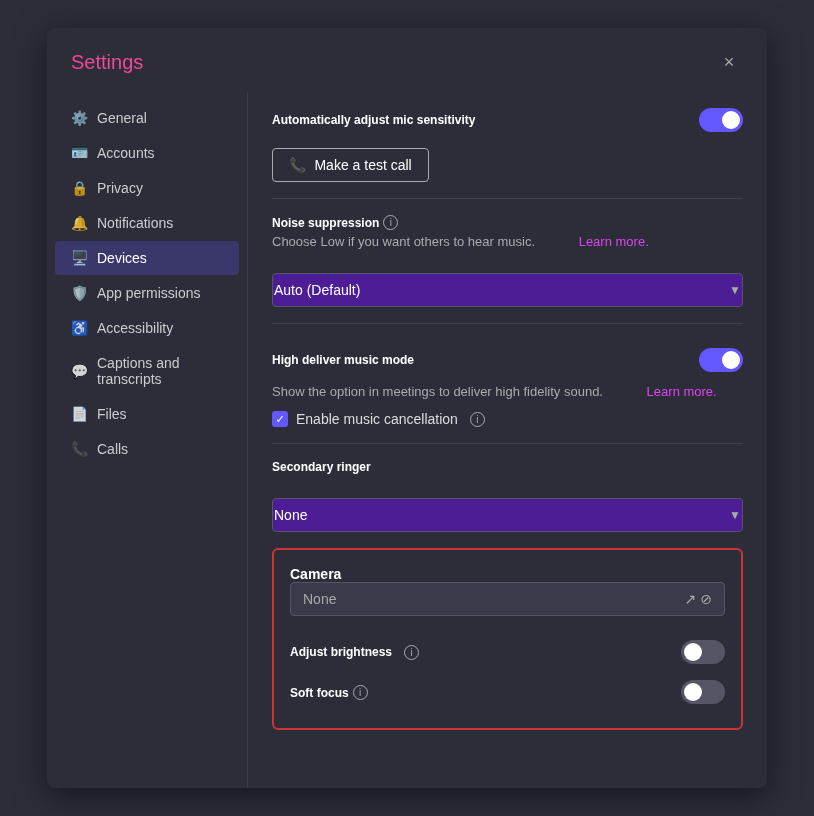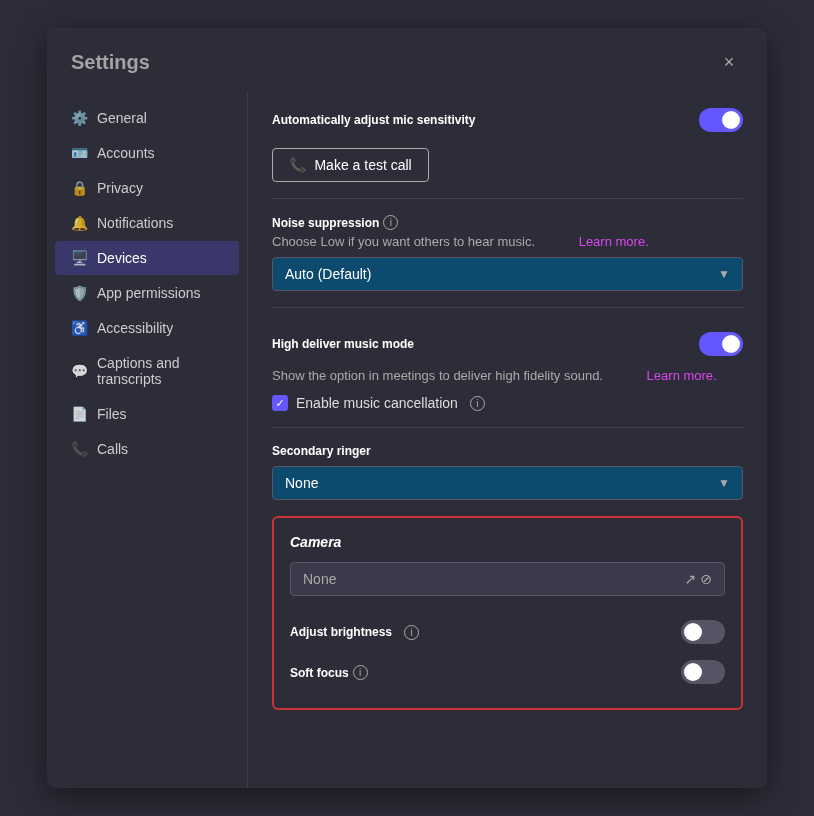--- a/index.html
+++ b/index.html
@@ -34,22 +34,22 @@
     }
     .dialog-header {
       display: flex;
       align-items: center;
       justify-content: space-between;
       padding: 20px 24px 16px;
       flex-shrink: 0;
     }
     .dialog-title {
       font-size: 20px;
-      font-weight: 700;
-      color: #a3a3a3;
+      font-weight: 400;
+      color: #ec4899;
     }
     .close-btn {
       width: 28px;
       height: 28px;
       background: transparent;
       border: none;
       cursor: pointer;
       display: flex;
       align-items: center;
       justify-content: center;
@@ -157,31 +157,31 @@
       border-radius: 4px;
       color: #ffffff;
       font-size: 14px;
       font-weight: 500;
       cursor: pointer;
       margin: 8px 0;
     }
     
     .dropdown {
       width: 100%;
-      background: #0c4a6e;
+      background: #4c1d95;
       border: 1px solid #555566;
       border-radius: 4px;
-      padding: 8px 12px;
+      padding: 8px 1px;
       color: #ffffff;
       font-size: 14px;
       display: flex;
       align-items: center;
       justify-content: space-between;
       cursor: pointer;
-      margin-top: 8px;
+      margin-top: 24px;
     }
     .dropdown-arrow {
       color: #aaaaaa;
       font-size: 12px;
     }
     
     .checkbox-row {
       display: flex;
       align-items: center;
       gap: 8px;
@@ -225,22 +225,20 @@
     .camera-section {
       border: 2px solid #cc3333;
       border-radius: 6px;
       padding: 16px;
       margin-top: 16px;
     }
     .camera-title {
       font-size: 14px;
       font-weight: 600;
       color: #ffffff;
-      margin-bottom: 12px;
-      font-style: italic;
     }
     .camera-dropdown {
       width: 100%;
       background: #3a3a4a;
       border: 1px solid #555566;
       border-radius: 4px;
       padding: 8px 12px;
       color: #aaaaaa;
       font-size: 14px;
       display: flex;

